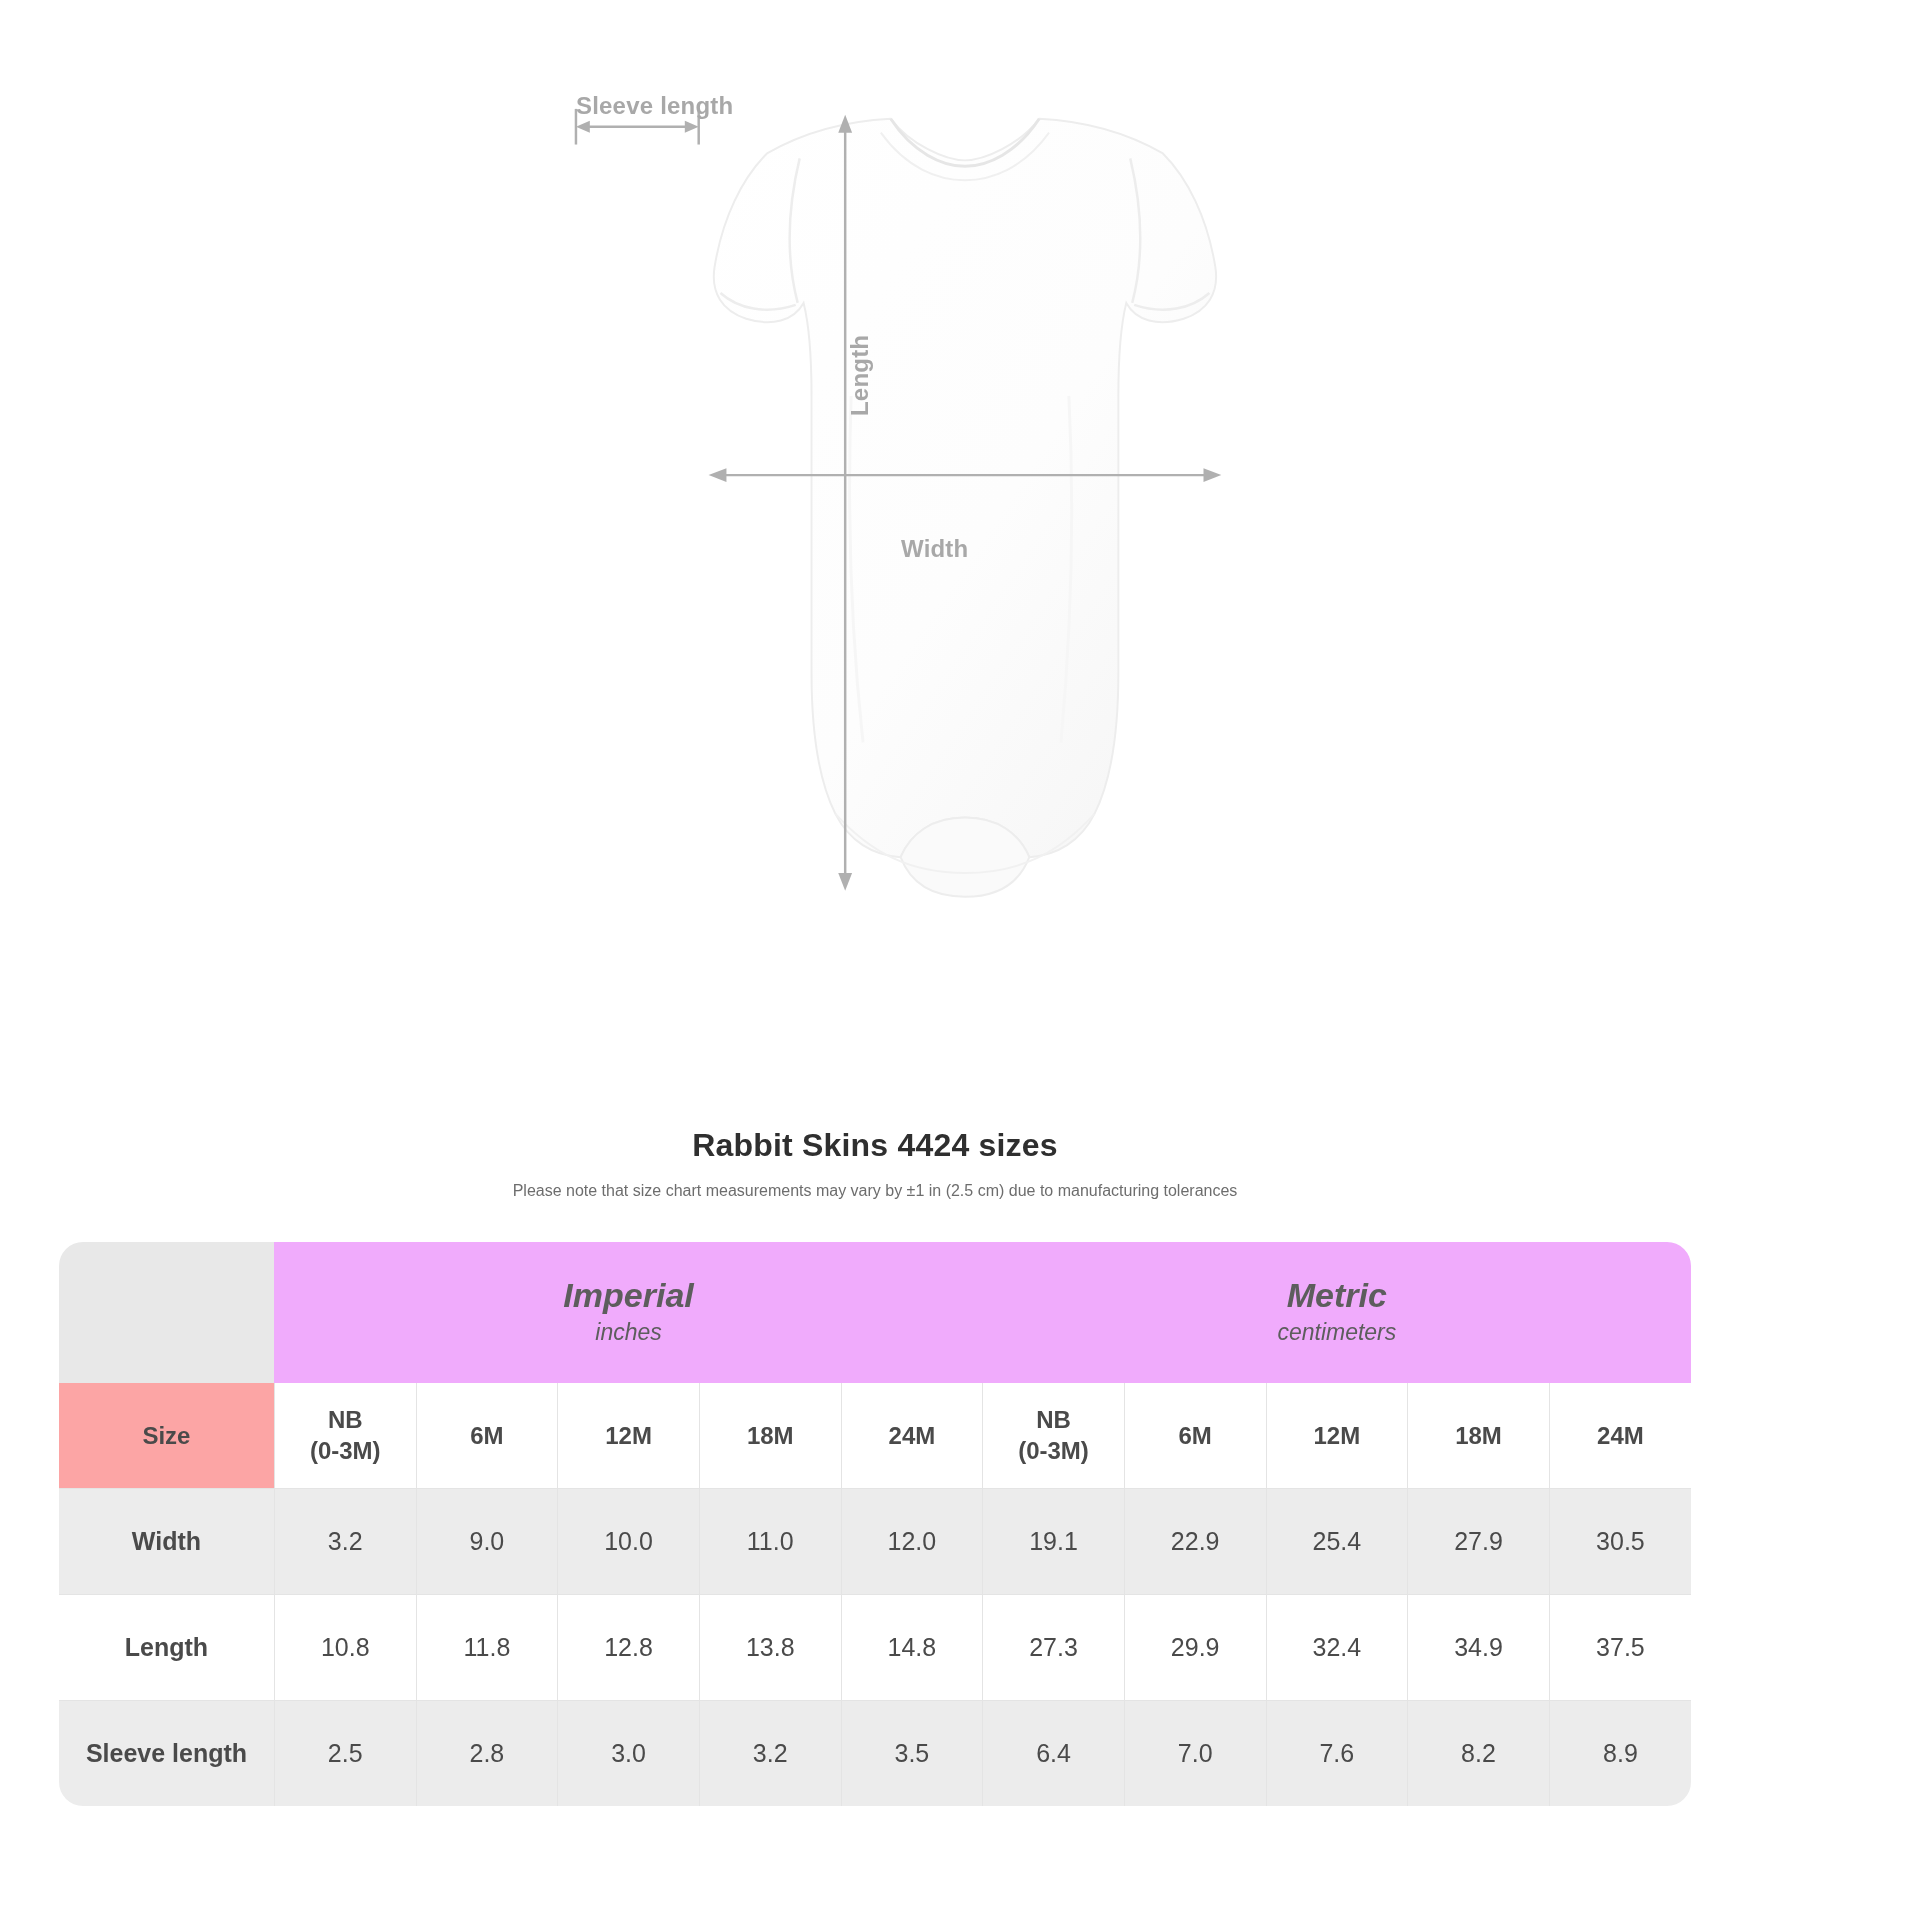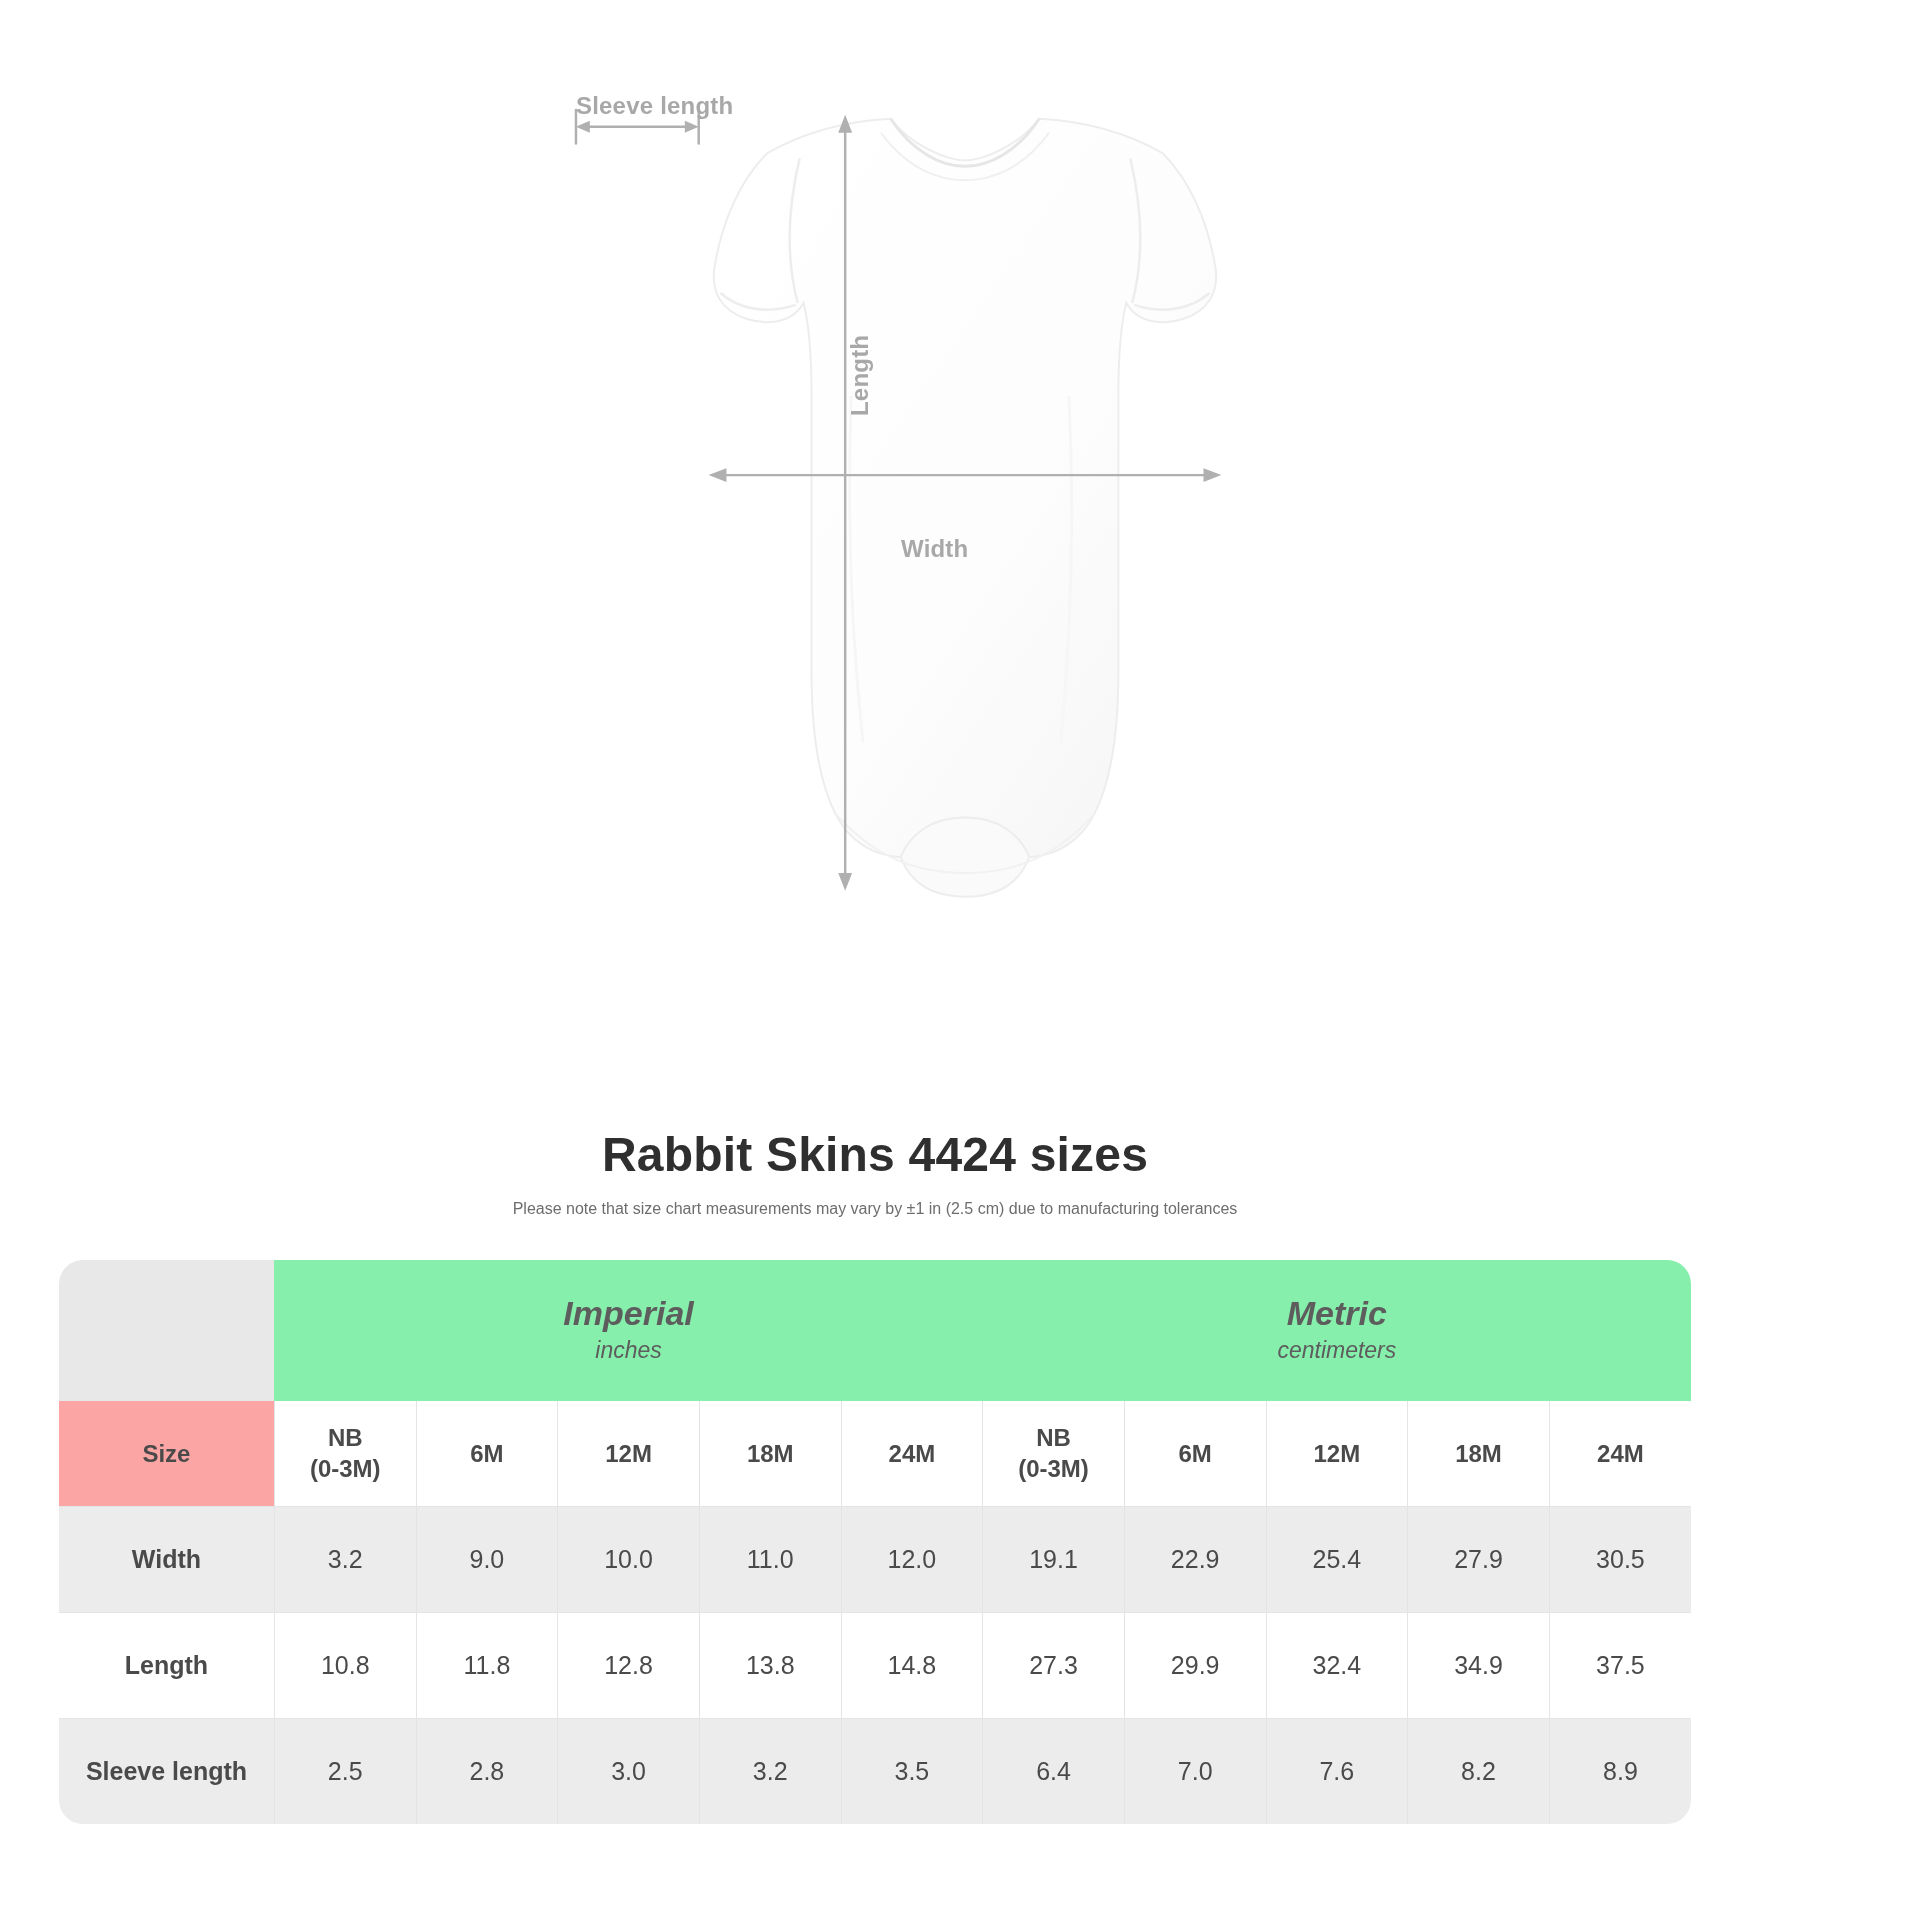--- a/index.html
+++ b/index.html
@@ -62,21 +62,21 @@
     transform: rotate(-90deg);
     transform-origin: left top;
   }
 
   
   .title-block {
     text-align: center;
     margin-top: 18px;
   }
   .chart-title {
-    font-size: 48px;
+    font-size: 32px;
     font-weight: bold;
     color: #2f2f2f;
     margin: 0 0 18px 0;
     letter-spacing: 0.2px;
   }
   .chart-note {
     font-size: 16px;
     color: #6d6d6d;
     margin: 0;
   }
@@ -94,21 +94,21 @@
   }
   table.size-table td,
   table.size-table th {
     text-align: center;
     vertical-align: middle;
     border: 0;
     font-size: 25px;
     color: #4a4a4a;
   }
   .unit-head {
-    background: #86efac;
+    background: #f0abfc;
     height: 139px;
   }
   .unit-head .unit-name {
     font-size: 34px;
     font-style: italic;
     font-weight: bold;
     color: #5d5d5d;
     line-height: 1.15;
   }
   .unit-head .unit-sub {

